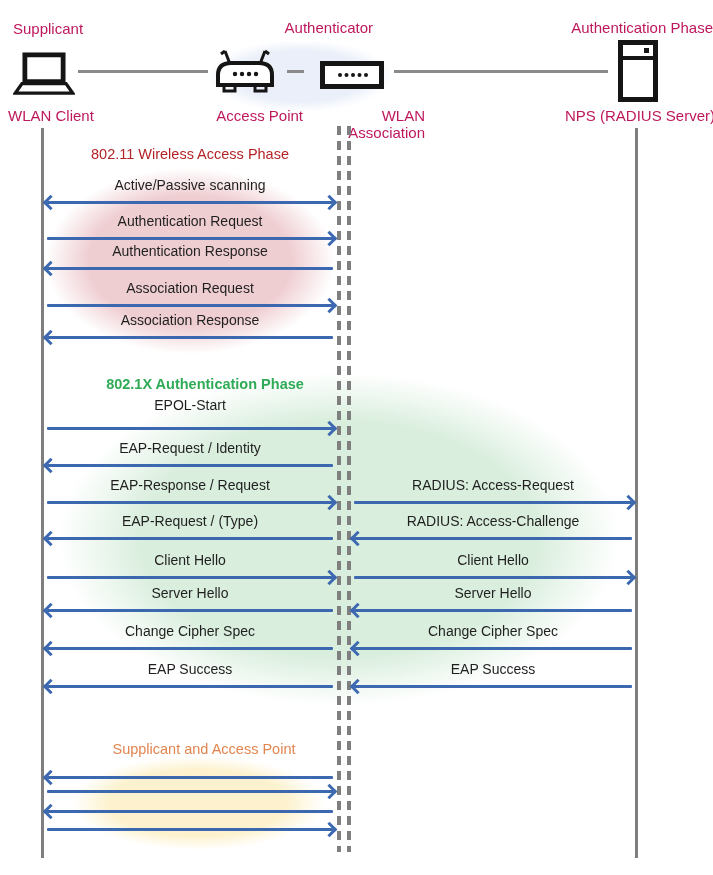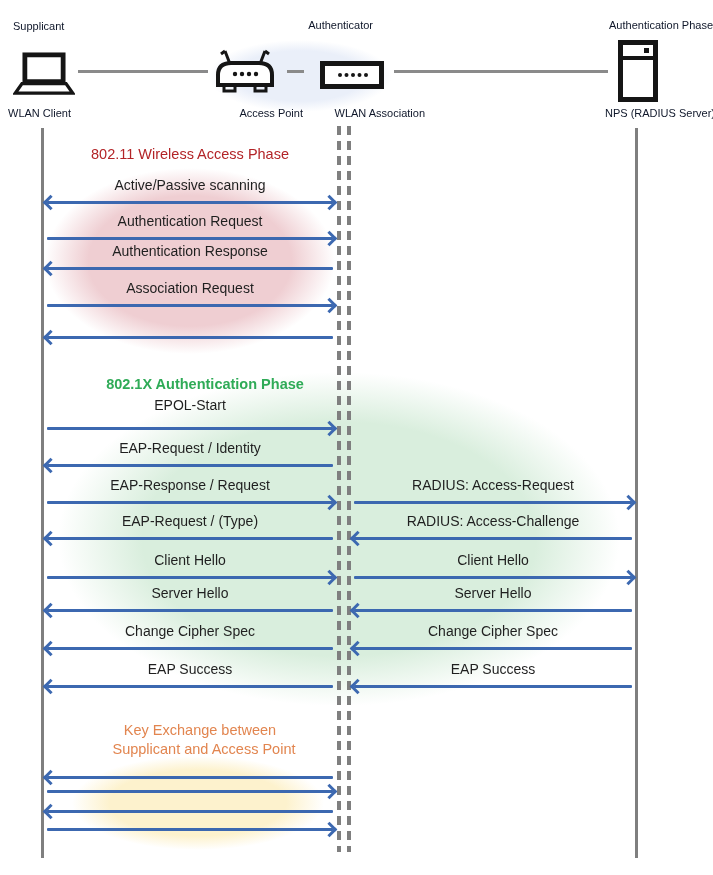--- a/index.html
+++ b/index.html
@@ -1,20 +1,20 @@
 <!DOCTYPE html>
 <html style="--arrow: #3C68B0; --p1: #B32427; --p2: #2FAB57; --p3: #E2854F;"><head>
 <meta charset="utf-8">
 <style>
   html,body{margin:0;padding:0;background:#fff;}
   .stage{
     position:relative;width:713px;height:875px;background:#ffffff;
     font-family:"Liberation Sans",sans-serif;color:#1f1f1f;overflow:hidden;
   }
-  .txt{position:absolute;font-size:11px;color:#0f172a;white-space:nowrap;}
+  .txt{position:absolute;font-size:15px;color:#be185d;white-space:nowrap;}
   .txt.center{text-align:right;white-space:normal;}
   .ellipse{position:absolute;border-radius:50%;z-index:0;}
   .lifeline{position:absolute;top:128px;height:730px;width:3px;background:#7f7f7f;z-index:1;}
   .dashline{position:absolute;top:126px;height:726px;width:4px;z-index:2;
     background:repeating-linear-gradient(to bottom,#7f7f7f 0 9px,transparent 9px 15px);}
   .connector{position:absolute;top:70px;height:3px;background:#8a8a8a;z-index:1;}
   .icon{position:absolute;z-index:3;}
   .msg-layer{position:absolute;inset:0;z-index:2;}
   .arrow{position:absolute;height:16px;}
   .shaft{position:absolute;left:2px;right:2px;top:6.5px;height:3px;background:var(--arrow,#3C68B0);border-radius:1px;}
@@ -82,21 +82,20 @@
   <div class="txt center" style="left:303px;top:107px;width:122px;">WLAN Association</div>
   <div class="txt center" style="left:551px;top:107px;width:164px;">NPS (RADIUS Server)</div>
 
   <div class="lifeline" style="left:41px;"></div>
   <div class="dashline" style="left:337px;"></div>
   <div class="dashline" style="left:347px;"></div>
   <div class="lifeline" style="left:635px;"></div>
 
   <div class="phase-title" id="phase1-title" style="left:40px;top:146px;width:300px;">802.11 Wireless Access Phase</div>
   <div class="phase-title" id="phase2-title" style="left:55px;top:376px;width:300px;">802.1X Authentication Phase</div>
-  <div class="phase-title" id="phase3-title1" style="left:50px;top:722px;width:300px;">Key Exchange between</div>
   <div class="phase-title" id="phase3-title2" style="left:54px;top:741px;width:300px;">Supplicant and Access Point</div>
 
   <div class="msg-layer" id="msg-layer">
       <div class="arrow" style="left: 45px; width: 290px; top: 194px;">
         <span class="shaft"></span>
         <span class="chev cl"></span>
         <span class="chev cr"></span>
       </div>
       <div class="mlabel" style="left: 45px; width: 290px; top: 177px;">Active/Passive scanning</div>
       <div class="arrow" style="left: 45px; width: 290px; top: 230px;">
@@ -111,20 +110,21 @@
       <div class="mlabel" style="left: 45px; width: 290px; top: 243px;">Authentication Response</div>
       <div class="arrow" style="left: 45px; width: 290px; top: 297px;">
         <span class="shaft"></span>
         <span class="chev cr"></span>
       </div>
       <div class="mlabel" style="left: 45px; width: 290px; top: 280px;">Association Request</div>
       <div class="arrow" style="left: 45px; width: 290px; top: 329px;">
         <span class="shaft"></span>
         <span class="chev cl"></span>
       </div>
+      <div class="mlabel" style="left: 45px; width: 290px; top: 312px;">Association Response</div>
       <div class="arrow" style="left: 45px; width: 290px; top: 420px;">
         <span class="shaft"></span>
         <span class="chev cr"></span>
       </div>
       <div class="mlabel" style="left: 45px; width: 290px; top: 381px; margin-top: 16px;">EPOL-Start</div>
       <div class="arrow" style="left: 45px; width: 290px; top: 457px;">
         <span class="shaft"></span>
         <span class="chev cl"></span>
       </div>
       <div class="mlabel" style="left: 45px; width: 290px; top: 440px;">EAP-Request / Identity</div>

